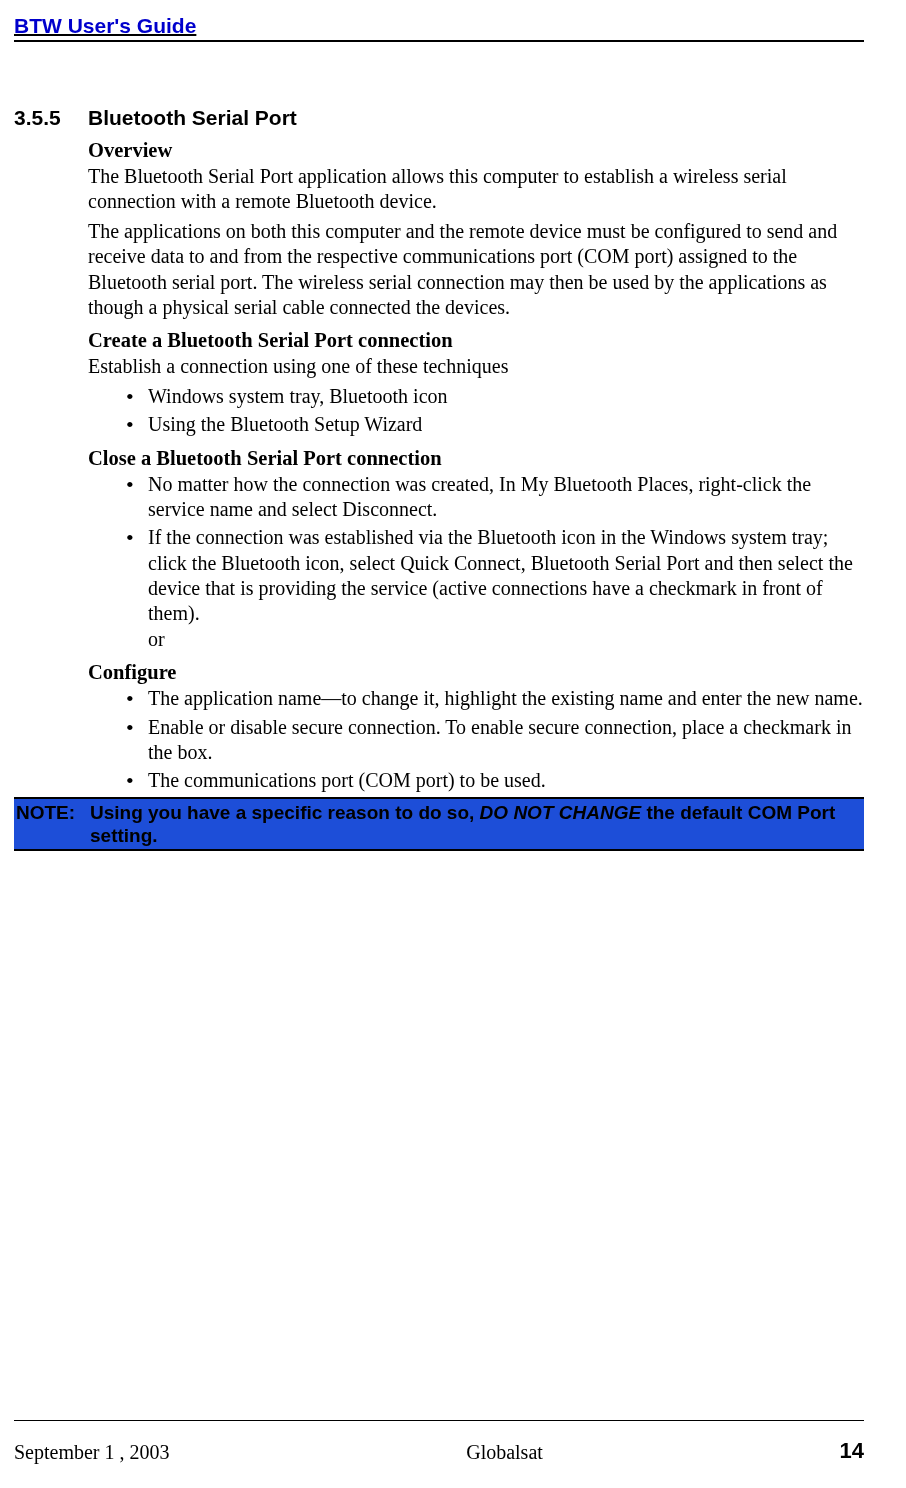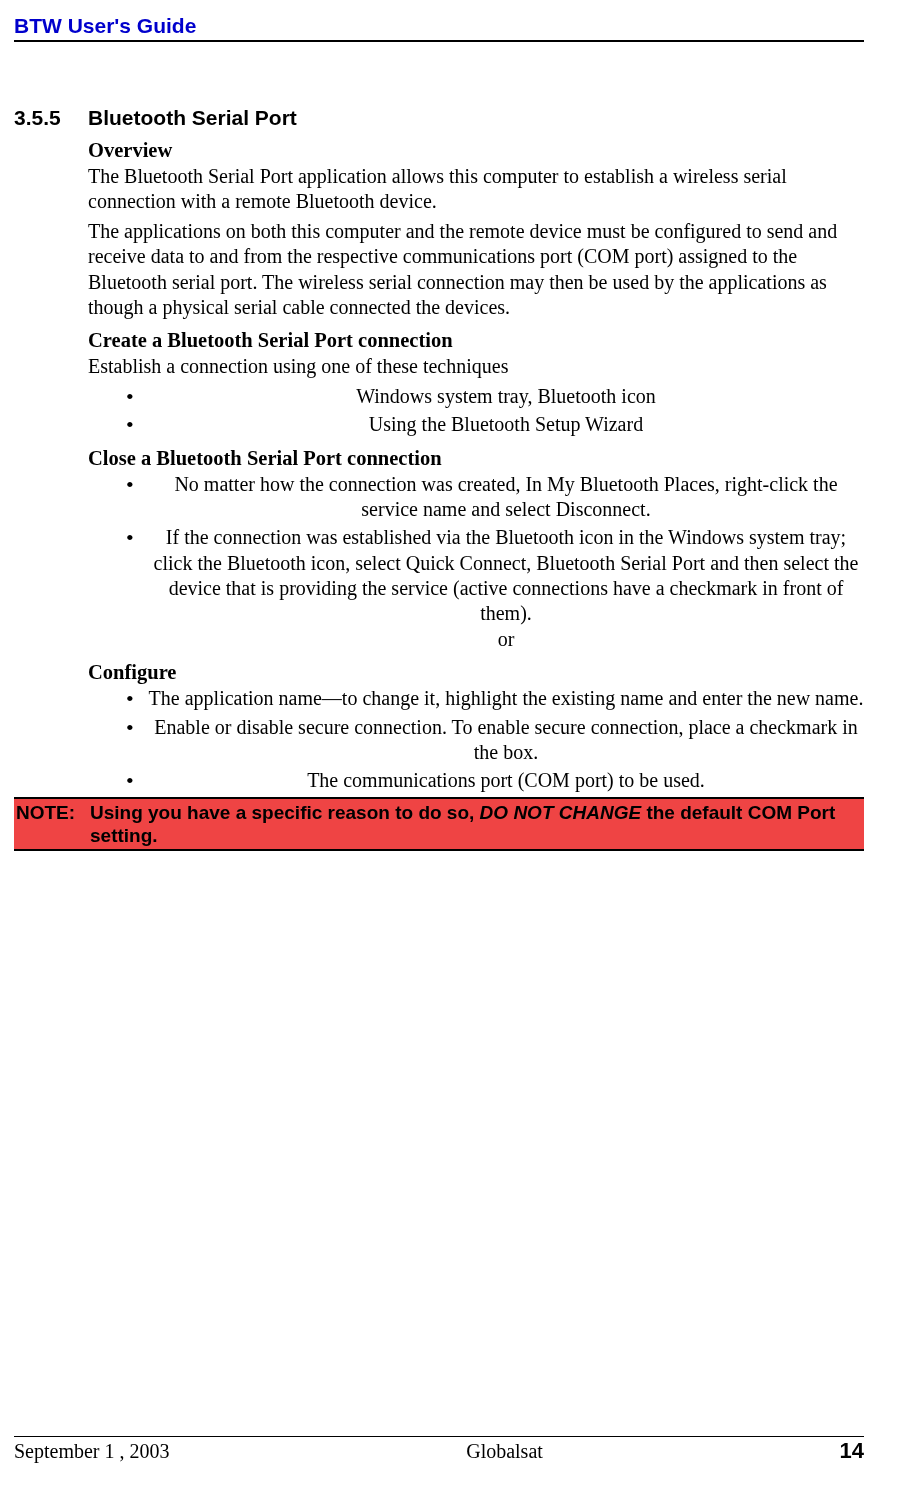--- a/index.html
+++ b/index.html
@@ -10,20 +10,21 @@
       width: 878px;
       color: #000;
       box-sizing: border-box;
       display: flex;
       flex-direction: column;
       min-height: 1476px;
     }
     .header {
       border-bottom: 2px solid #000;
       padding-bottom: 2px;
+      text-decoration: underline;
     }
     .header-title {
       color: #0000CC;
       font-family: Arial, Helvetica, sans-serif;
       font-weight: bold;
       font-size: 21px;
     }
     .content {
       flex: 1;
       padding-top: 64px;
@@ -51,38 +52,37 @@
     }
     .para {
       margin-top: 2px;
       margin-bottom: 4px;
       line-height: 1.27;
     }
     ul.bullets {
       list-style: none;
       margin: 2px 0 3px 0;
       padding-left: 38px;
-      text-align: center;
     }
     ul.bullets li {
       position: relative;
       padding-left: 22px;
       margin-bottom: 3px;
       line-height: 1.27;
     }
     ul.bullets li::before {
       content: "•";
       position: absolute;
       left: 0;
       top: 0;
       font-size: 22px;
       line-height: 1.15;
     }
     .note-box {
-      background: #ef4444;
+      background: #1d4ed8;
       border-top: 2px solid #000;
       border-bottom: 2px solid #000;
       margin-left: -74px;
       margin-top: 1px;
       padding: 2px 0 2px 0;
       font-family: Arial, Helvetica, sans-serif;
       font-weight: bold;
       font-size: 19px;
       display: flex;
       line-height: 1.22;
@@ -93,22 +93,22 @@
       padding-left: 2px;
     }
     .note-text em {
       font-style: italic;
       font-weight: bold;
     }
     .footer {
       border-top: 1.6px solid #000;
       display: flex;
       justify-content: space-between;
-      align-items: center;
-      padding-top: 1px;
+      align-items: flex-end;
+      padding-top: 17px;
       margin-top: 10px;
     }
     .footer-left {
       font-family: "Times New Roman", Times, serif;
       font-size: 20px;
     }
     .footer-center {
       font-family: "Times New Roman", Times, serif;
       font-size: 20px;
       text-align: center;

